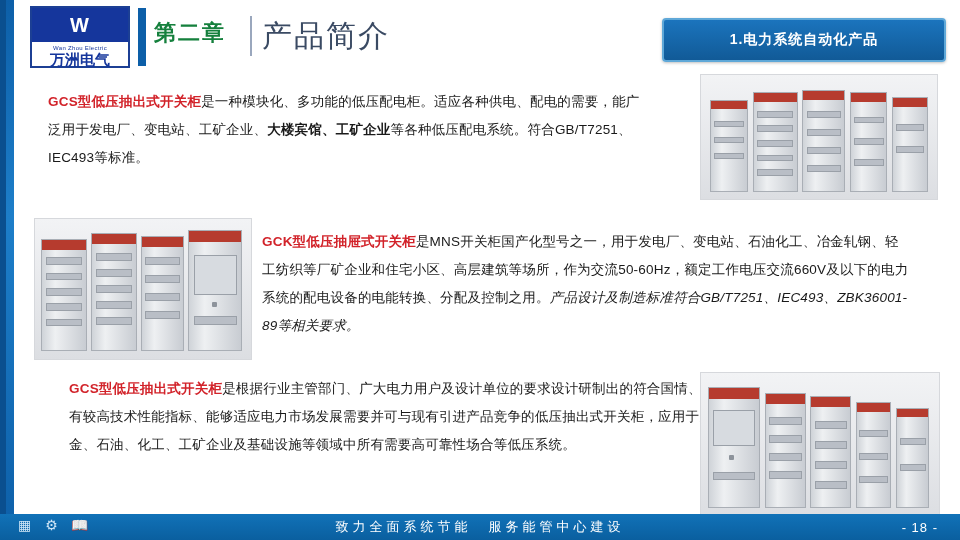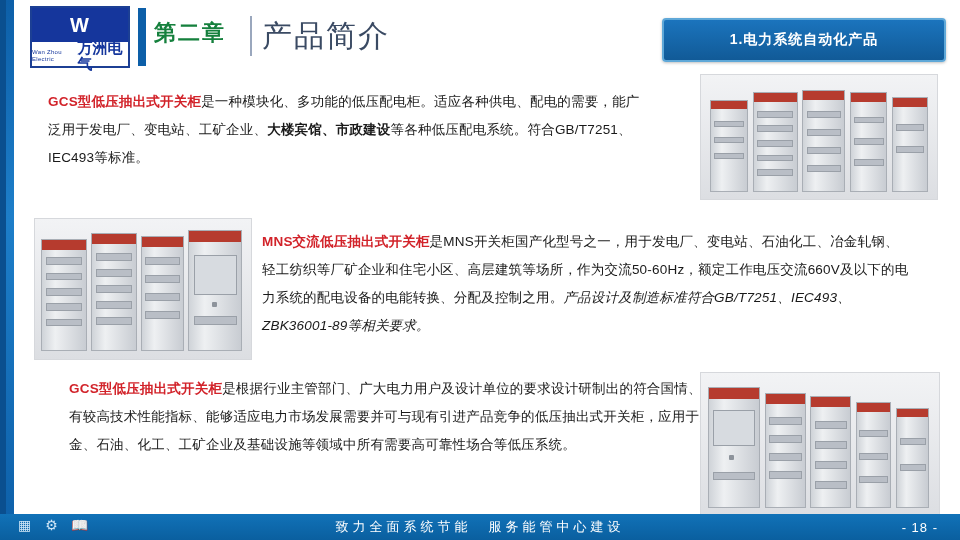--- a/index.html
+++ b/index.html
@@ -27,21 +27,21 @@
   }
   .logo-top{
     position:absolute;left:0;top:0;width:100%;height:34px;background:#15369c;
     display:flex;align-items:center;justify-content:center;
   }
   .logo-mark{
     color:#ffffff;font-size:20px;font-weight:bold;letter-spacing:1px;
   }
   .logo-sub{
     position:absolute;left:0;top:34px;width:100%;height:28px;
-    display:flex;flex-direction:row;align-items:center;justify-content:center;
+    display:flex;flex-direction:column;align-items:center;justify-content:center;
     color:#15369c;
   }
   .logo-sub .en{font-size:6px;letter-spacing:.3px;line-height:7px;}
   .logo-sub .cn{font-size:15px;font-weight:bold;line-height:16px;}
   .chapter-bar{
     position:absolute;left:124px;top:8px;width:8px;height:58px;
     background:#0d5fa8;
   }
   .chapter-title{
     position:absolute;left:140px;top:18px;
@@ -133,25 +133,25 @@
 
   <div class="chapter-bar"></div>
   <div class="chapter-title">第二章</div>
   <div class="chapter-divider"></div>
   <div class="chapter-sub">产品简介</div>
 
   <div class="section-tag">1.电力系统自动化产品</div>
 </div>
 
 <div class="para" id="p1">
-  <span class="kw">GCS型低压抽出式开关柜</span><span>是一种模块化、多功能的低压配电柜。适应各种供电、配电的需要，能广泛用于发电厂、变电站、工矿企业、</span><span class="bold">大楼宾馆、市政建设</span><span>等各种低压配电系统。符合GB/T7251、IEC493等标准。</span>
+  <span class="kw">GCS型低压抽出式开关柜</span><span>是一种模块化、多功能的低压配电柜。适应各种供电、配电的需要，能广泛用于发电厂、变电站、工矿企业、</span><span class="bold">大楼宾馆、工矿企业</span><span>等各种低压配电系统。符合GB/T7251、IEC493等标准。</span>
 </div>
 
 <div class="para" id="p2">
-  <span class="kw">MNS交流低压抽出式开关柜</span><span>是MNS开关柜国产化型号之一，用于发电厂、变电站、石油化工、冶金轧钢、轻工纺织等厂矿企业和住宅小区、高层建筑等场所，作为交流50-60Hz，额定工作电压交流660V及以下的电力系统的配电设备的电能转换、分配及控制之用。</span><span class="ital">产品设计及制造标准符合GB/T7251、IEC493、ZBK36001-89等相关要求。</span>
+  <span class="kw">GCK型低压抽屉式开关柜</span><span>是MNS开关柜国产化型号之一，用于发电厂、变电站、石油化工、冶金轧钢、轻工纺织等厂矿企业和住宅小区、高层建筑等场所，作为交流50-60Hz，额定工作电压交流660V及以下的电力系统的配电设备的电能转换、分配及控制之用。</span><span class="ital">产品设计及制造标准符合GB/T7251、IEC493、ZBK36001-89等相关要求。</span>
 </div>
 
 <div class="para" id="p3">
   <span class="kw">GCS型低压抽出式开关柜</span><span>是根据行业主管部门、广大电力用户及设计单位的要求设计研制出的符合国情、具有较高技术性能指标、能够适应电力市场发展需要并可与现有引进产品竞争的低压抽出式开关柜，应用于冶金、石油、化工、工矿企业及基础设施等领域中所有需要高可靠性场合等低压系统。</span>
 </div>
 
 <div class="photo" id="photo1">
   <div class="sky"></div>
   <div class="cab" style="left:4%;width:16%;height:74%;">
     <div class="topband"></div>

